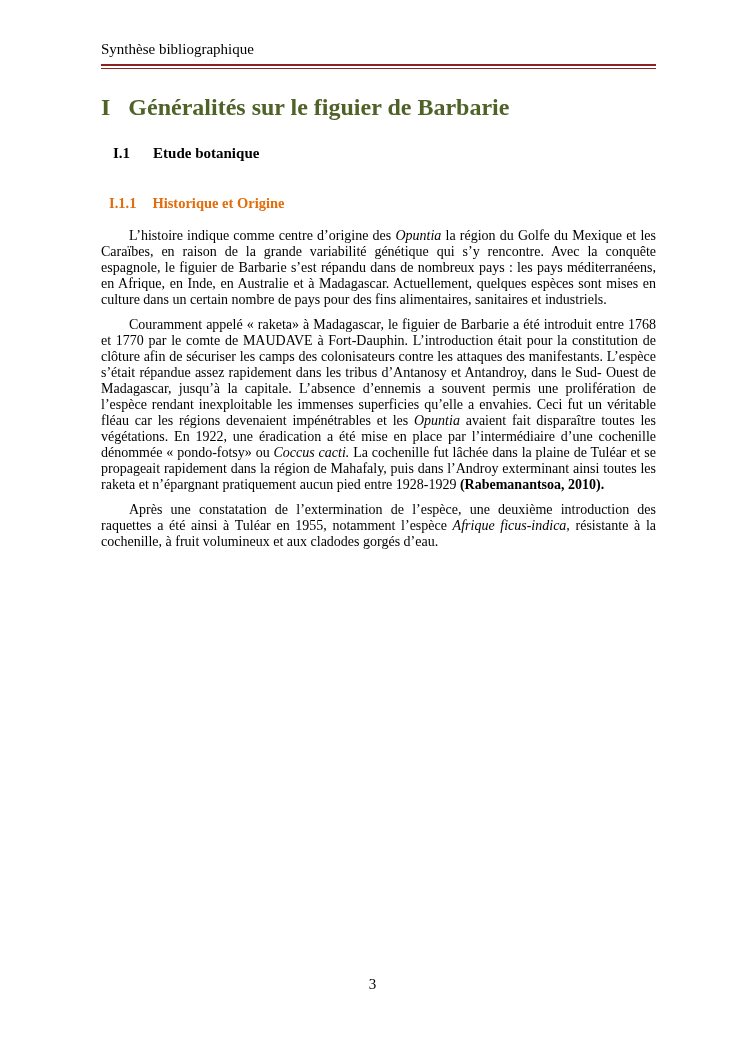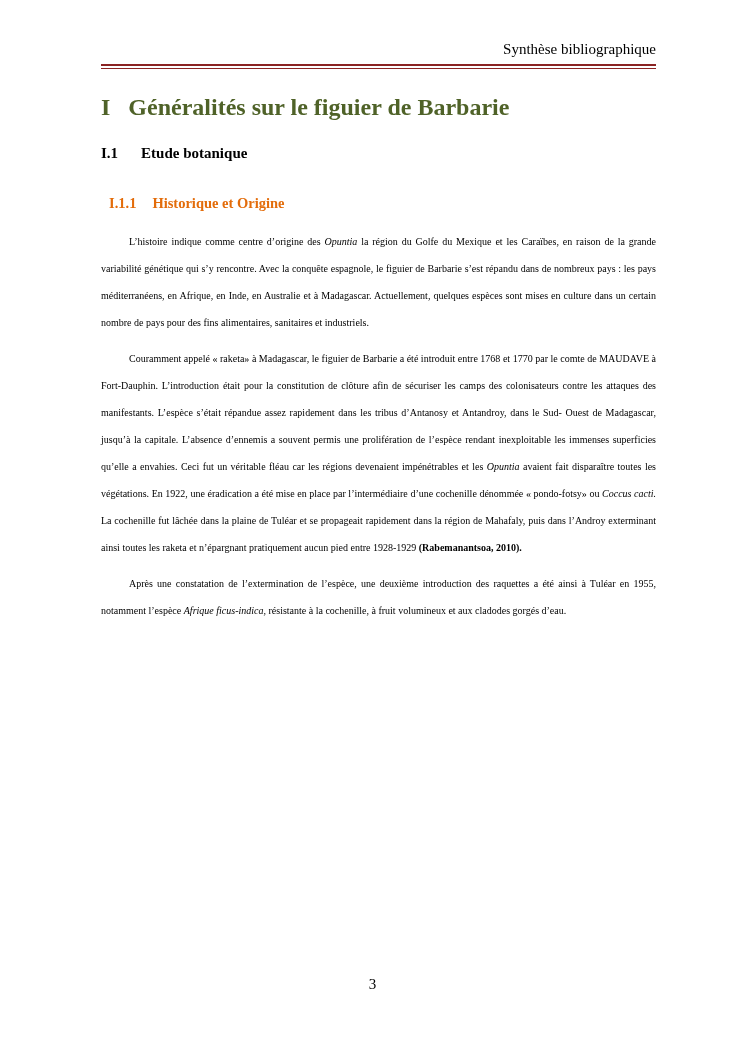--- a/index.html
+++ b/index.html
@@ -17,21 +17,20 @@
   .page{
     position:relative;
     width:745px;
     height:1053px;
     margin:0 auto;
     background:#ffffff;
     padding:40px 89px 0 101px;
     overflow:hidden;
   }
   .running-title{
-    text-align:right;
     font-size:15px;
     line-height:19px;
     padding-bottom:5px;
   }
   .rule-thick{
     border-top:2.5px solid var(--rule-color);
   }
   .rule-thin{
     border-top:1px solid var(--rule-color);
     margin-top:2px;
@@ -43,35 +42,36 @@
     font-weight:bold;
     color:var(--h1-color);
   }
   h1.section-h1 .hnum{margin-right:18px;}
   h2.section-h2{
     margin-top:23px;
     font-size:15px;
     line-height:20px;
     font-weight:bold;
     color:var(--text-color);
+    margin-left:12px;
   }
   h2.section-h2 .hnum{margin-right:23px;}
   h3.section-h3{
     margin-top:31px;
     margin-left:8px;
     font-size:14.5px;
     line-height:19px;
     font-weight:bold;
     color:var(--h3-color);
   }
   h3.section-h3 .hnum{margin-right:16px;}
   p.body-para{
     margin-top:15px;
-    font-size:10px;
-    line-height:27px;
+    font-size:14px;
+    line-height:16px;
     text-align:justify;
     text-indent:28px;
   }
   p.body-para + p.body-para{margin-top:9px;}
   .page-number{
     position:absolute;
     left:0;right:0;
     bottom:60px;
     text-align:center;
     font-size:15px;

